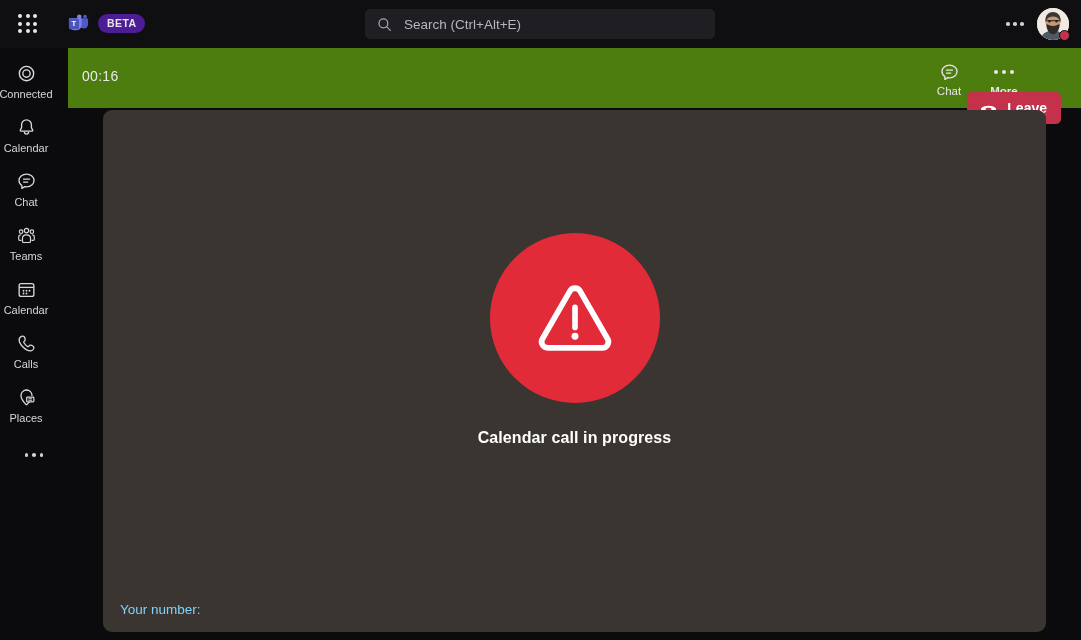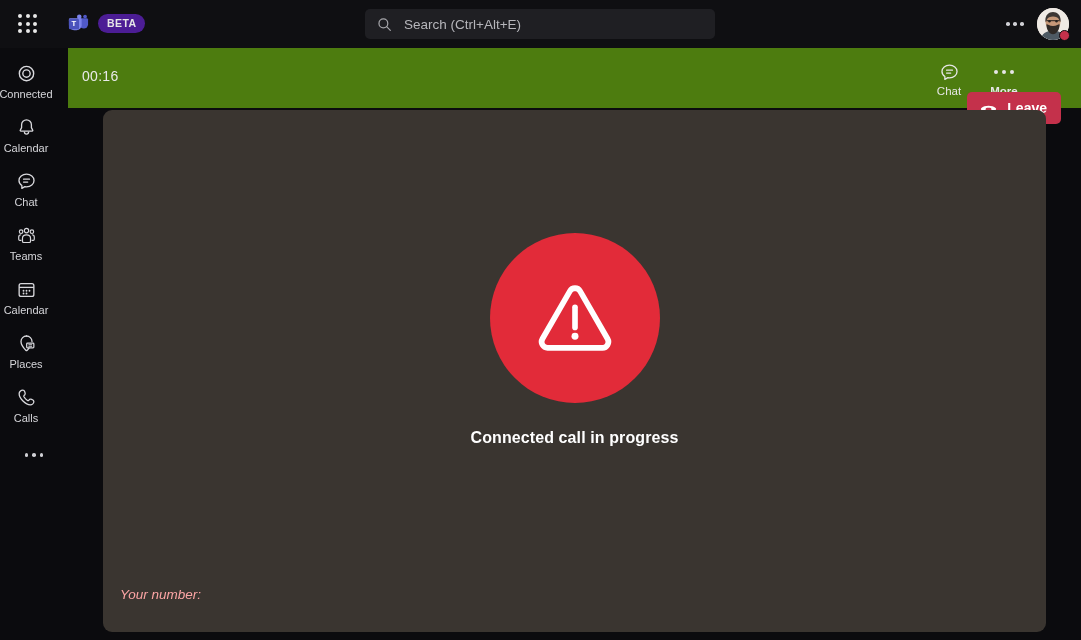--- a/index.html
+++ b/index.html
@@ -263,25 +263,24 @@
     color: #ffffff;
     font-size: 16px;
     font-weight: 700;
     letter-spacing: .1px;
     text-align: center;
   }
 
   #your-number {
     position: absolute;
     left: 17px;
-    bottom: 30px;
-    color: #fca5a5;
+    bottom: 15px;
+    color: #7dd3fc;
     font-size: 13.5px;
     white-space: nowrap;
-    font-style: italic;
   }
 </style>
 </head>
 <body>
 
 <div id="app">
 
   <div id="titlebar">
 
     <div class="waffle">
@@ -400,37 +399,37 @@
           <circle cx="8.6" cy="16.6" r="1.05" fill="#d9d9dd"></circle>
           <circle cx="12" cy="16.6" r="1.05" fill="#d9d9dd"></circle>
         </svg>
       </span>
       <span class="rlabel">Calendar</span>
     </div>
 
     <div class="rail-item">
       <span class="ricon">
         <svg viewBox="0 0 24 24" width="21" height="21">
+          <path d="M7.8 3.6c1.3 0 1.9 1 2.3 2.2.4 1.2.7 2.1.2 2.7l-1.1 1.2c-.4.4-.4.8-.1 1.4a13 13 0 0 0 4 4.3c.6.4 1 .3 1.4-.1l1.2-1.2c.6-.6 1.5-.2 2.6.2 1.2.5 2.1 1 2.1 2.3 0 2-2 3.8-4 3.8C11 20.4 3.6 13 3.6 7.6c0-2 1.9-4 4.2-4z" fill="none" stroke="#d9d9dd" stroke-width="1.5" stroke-linejoin="round"></path>
+        </svg>
+      </span>
+      <span class="rlabel">Calls</span>
+    </div>
+
+    <div class="rail-item">
+      <span class="ricon">
+        <svg viewBox="0 0 24 24" width="21" height="21">
           <path d="M12 3.4a6.3 6.3 0 0 0-6.3 6.3c0 4.3 4.6 9.1 5.8 10.3a.7.7 0 0 0 1 0c.4-.4 1.4-1.4 2.4-2.7" fill="none" stroke="#d9d9dd" stroke-width="1.5" stroke-linecap="round"></path>
           <path d="M12 3.4a6.3 6.3 0 0 1 6.3 6.3" fill="none" stroke="#d9d9dd" stroke-width="1.5" stroke-linecap="round"></path>
           <rect x="12.2" y="11.6" width="8.2" height="5.4" rx="1" fill="none" stroke="#d9d9dd" stroke-width="1.4"></rect>
           <line x1="14.2" y1="13.4" x2="18.4" y2="13.4" stroke="#d9d9dd" stroke-width="1.1"></line>
           <line x1="14.2" y1="15.2" x2="18.4" y2="15.2" stroke="#d9d9dd" stroke-width="1.1"></line>
         </svg>
       </span>
       <span class="rlabel">Places</span>
-    </div>
-
-    <div class="rail-item">
-      <span class="ricon">
-        <svg viewBox="0 0 24 24" width="21" height="21">
-          <path d="M7.8 3.6c1.3 0 1.9 1 2.3 2.2.4 1.2.7 2.1.2 2.7l-1.1 1.2c-.4.4-.4.8-.1 1.4a13 13 0 0 0 4 4.3c.6.4 1 .3 1.4-.1l1.2-1.2c.6-.6 1.5-.2 2.6.2 1.2.5 2.1 1 2.1 2.3 0 2-2 3.8-4 3.8C11 20.4 3.6 13 3.6 7.6c0-2 1.9-4 4.2-4z" fill="none" stroke="#d9d9dd" stroke-width="1.5" stroke-linejoin="round"></path>
-        </svg>
-      </span>
-      <span class="rlabel">Calls</span>
     </div>
 
     <div class="rail-dots">
       <i></i>
         <i></i>
         <i></i>
     </div>
 
   </div>
 
@@ -473,19 +472,19 @@
   <div id="stage">
 
     <div id="emergency-block">
       <div id="warning-badge">
         <svg viewBox="0 0 64 64">
           <path d="M32 9.8c1.6 0 3 .85 3.8 2.25l20.4 35.4c.85 1.45.85 3.2 0 4.6A4.35 4.35 0 0 1 52.4 54.2H11.6a4.35 4.35 0 0 1-3.8-2.15c-.85-1.4-.85-3.15 0-4.6l20.4-35.4A4.35 4.35 0 0 1 32 9.8z" fill="none" stroke="#ffffff" stroke-width="4.2" stroke-linejoin="round"></path>
           <line x1="32" y1="24" x2="32" y2="39" stroke="#ffffff" stroke-width="4.2" stroke-linecap="round"></line>
           <circle cx="32" cy="45.6" r="2.6" fill="#ffffff"></circle>
         </svg>
       </div>
-      <div id="emergency-title">Connected call in progress</div>
+      <div id="emergency-title">Calendar call in progress</div>
     </div>
 
     <div id="your-number">Your number:</div>
   </div>
 
 </div>
 
 </body></html>

